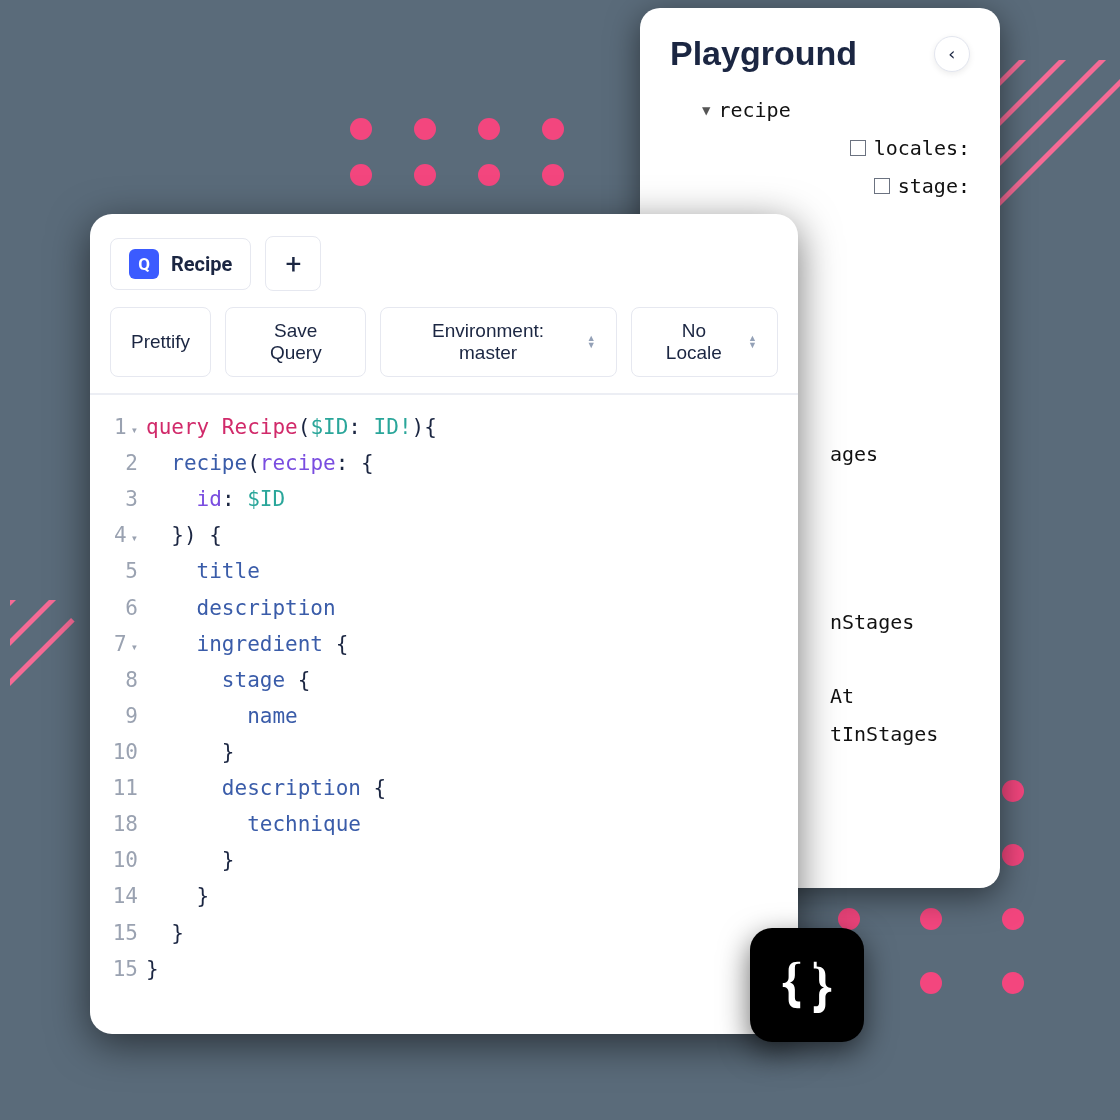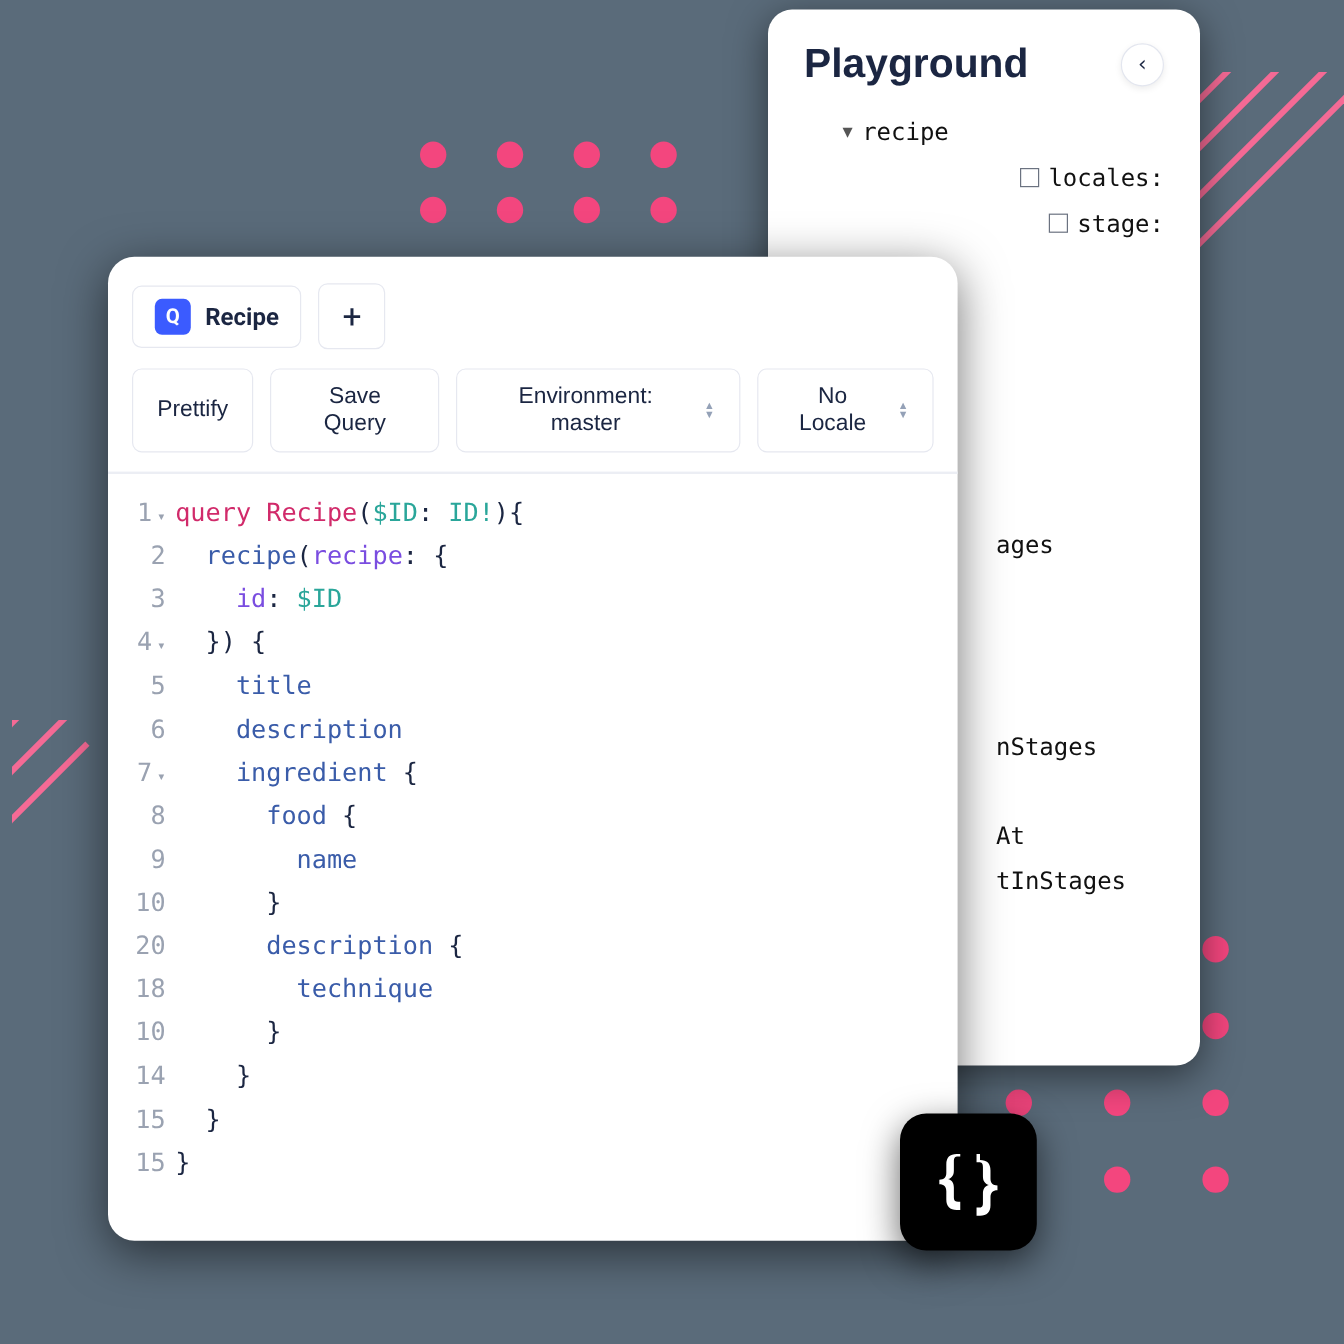--- a/index.html
+++ b/index.html
@@ -286,32 +286,32 @@
       <div class="ln">
         <div class="gutter">6</div>
         <div class="code"><span class="t-punc">    </span><span class="t-field">description</span></div>
       </div>
       <div class="ln">
         <div class="gutter">7<span class="fold">▾</span></div>
         <div class="code"><span class="t-punc">    </span><span class="t-field">ingredient</span><span class="t-punc"> {</span></div>
       </div>
       <div class="ln">
         <div class="gutter">8</div>
-        <div class="code"><span class="t-punc">      </span><span class="t-field">food</span><span class="t-punc"> {</span></div>
+        <div class="code"><span class="t-punc">      </span><span class="t-field">stage</span><span class="t-punc"> {</span></div>
       </div>
       <div class="ln">
         <div class="gutter">9</div>
         <div class="code"><span class="t-punc">        </span><span class="t-field">name</span></div>
       </div>
       <div class="ln">
         <div class="gutter">10</div>
         <div class="code"><span class="t-punc">      }</span></div>
       </div>
       <div class="ln">
-        <div class="gutter">20</div>
+        <div class="gutter">11</div>
         <div class="code"><span class="t-punc">      </span><span class="t-field">description</span><span class="t-punc"> {</span></div>
       </div>
       <div class="ln">
         <div class="gutter">18</div>
         <div class="code"><span class="t-punc">        </span><span class="t-field">technique</span></div>
       </div>
       <div class="ln">
         <div class="gutter">10</div>
         <div class="code"><span class="t-punc">      }</span></div>
       </div>

